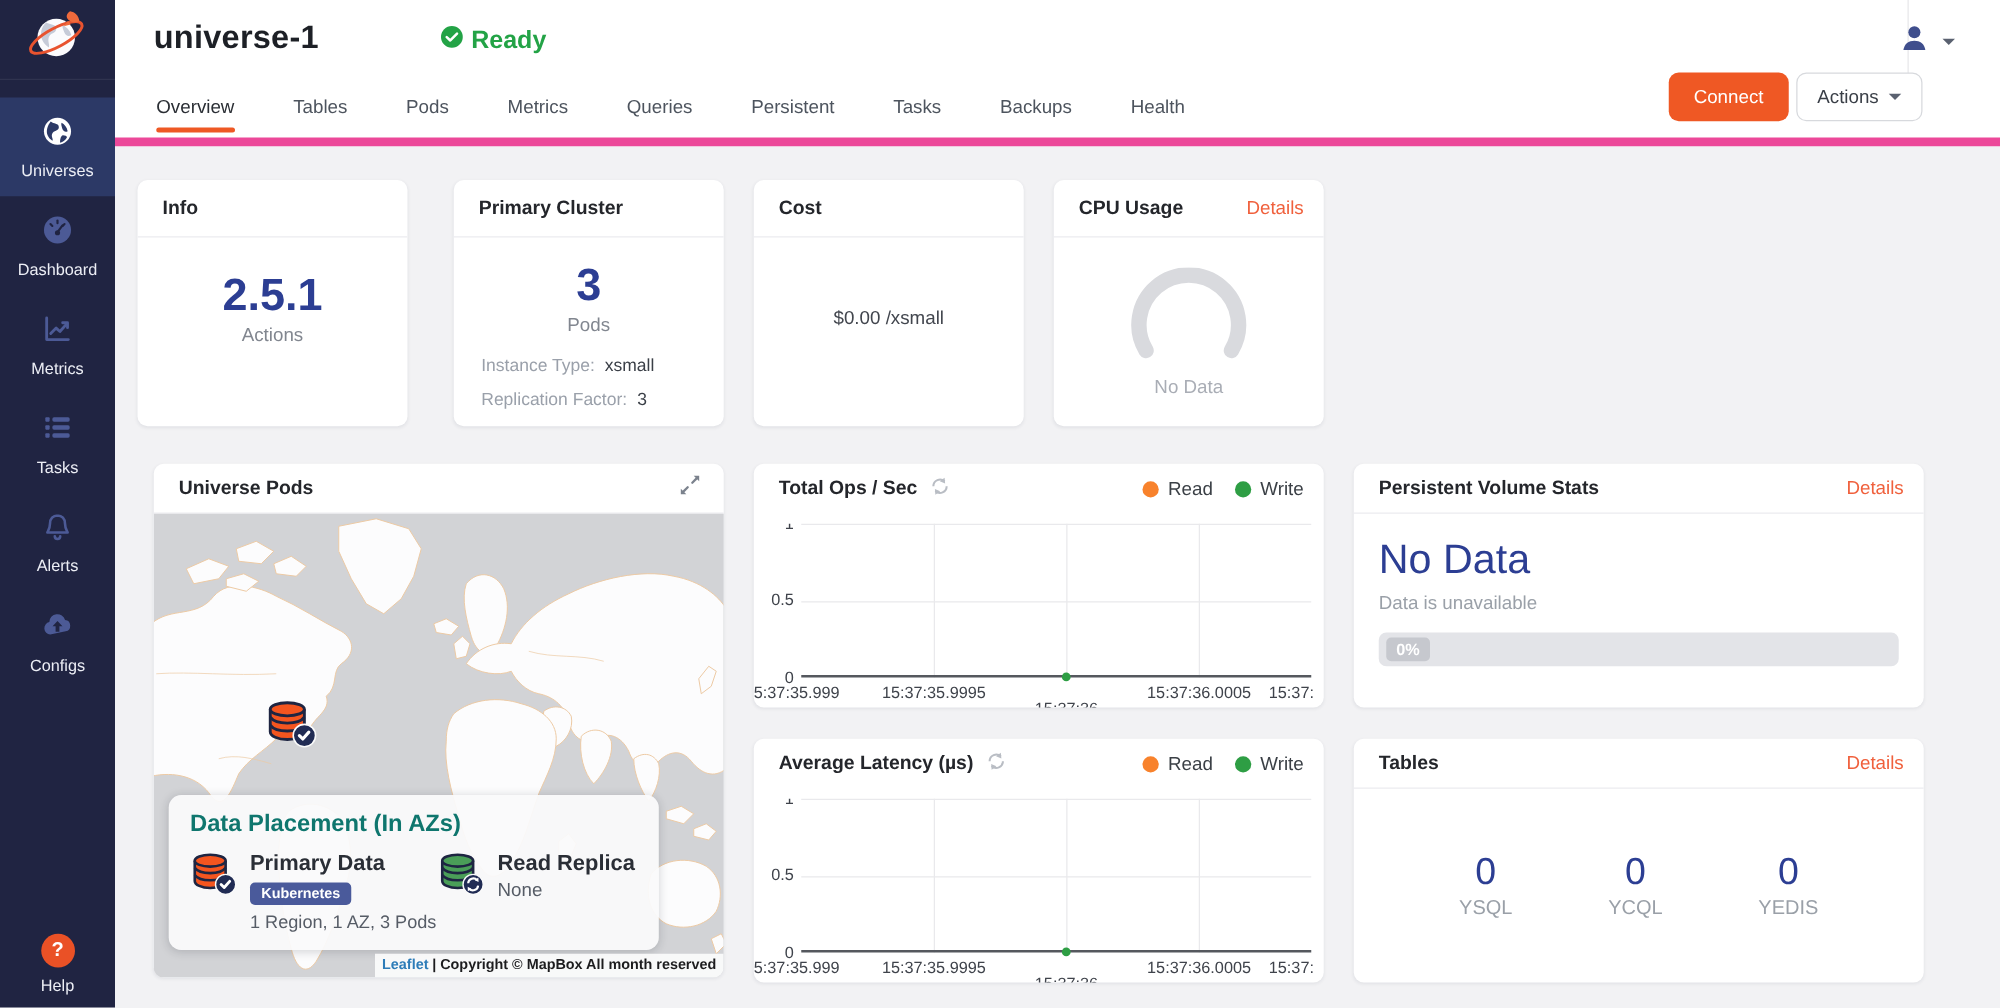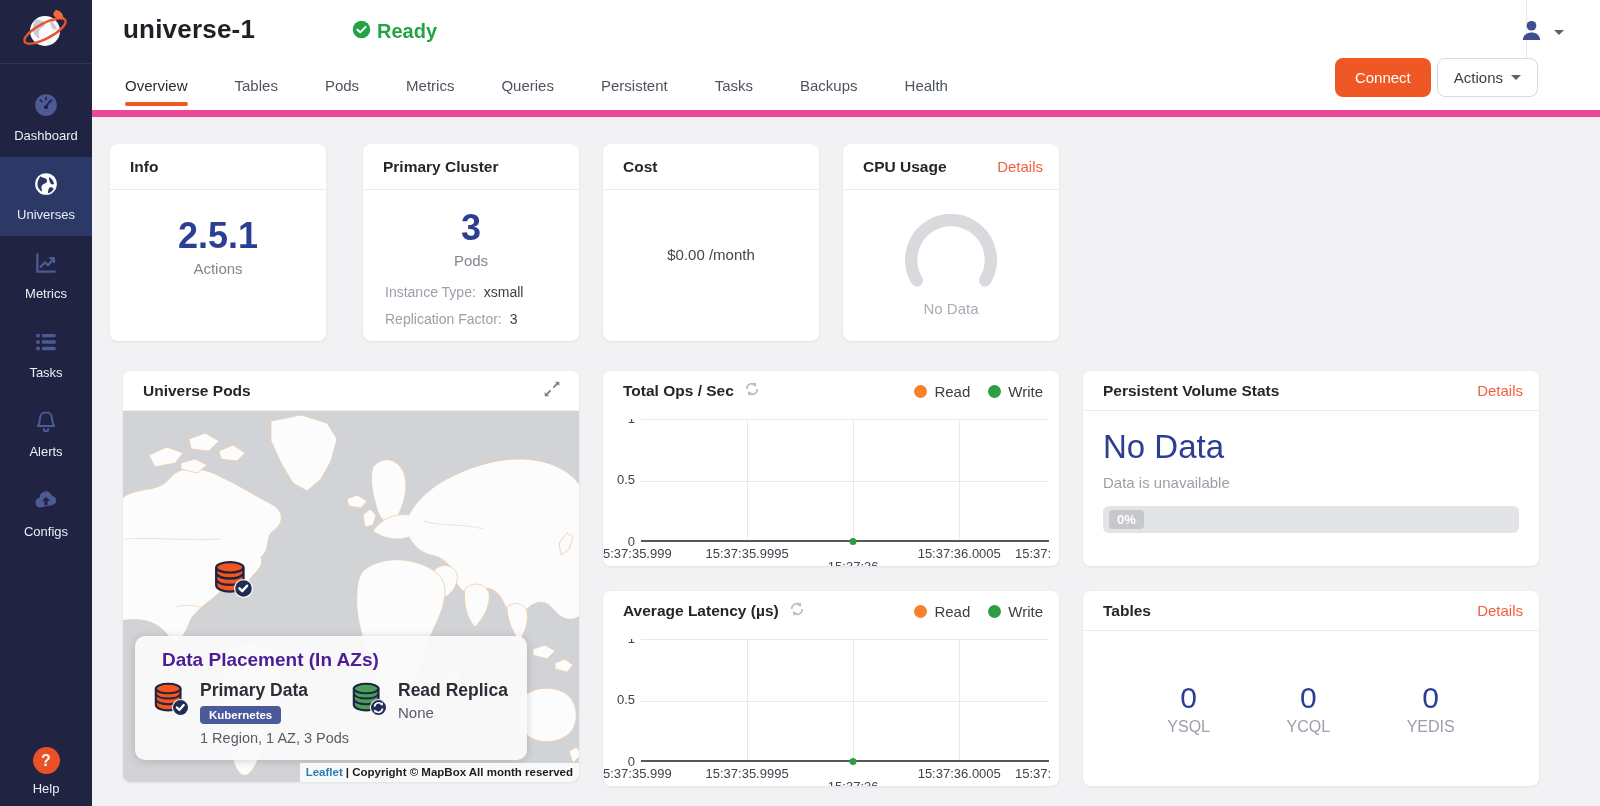--- a/index.html
+++ b/index.html
@@ -63,21 +63,21 @@
   .cost-line { display:flex; align-items:baseline; gap:10px; }
   .cost-unit { font-size:20px; font-weight:500; color:#3a4a9e; }
   .cost-month { font-size:15px; color:#42464e; margin-top:26px; }
   .gauge-body { height:151px; display:flex; flex-direction:column; align-items:center; justify-content:center; gap:8px; }
   .empty-text { font-size:15px; color:#a9adb5; }
 
   
   .map-area { position:relative; width:456px; height:371px; background:#d2d3d6; overflow:hidden; }
   .map-marker { position:absolute; left:88px; top:147px; width:44px; height:42px; }
   .placement { position:absolute; left:12px; bottom:22px; width:392px; background:rgba(250,250,251,0.94); border-radius:10px; box-shadow:0 1px 8px rgba(20,25,40,0.18); padding:13px 17px 14px; z-index:5; }
-  .placement-title { font-size:19px; font-weight:700; color:#4c1d95;margin-left:10px; }
+  .placement-title { font-size:19px; font-weight:700; color:#0f766e; }
   .placement-cols { display:flex; margin-top:9px; }
   .p-col { display:flex; gap:10px; }
   .p-col1 { width:198px; } 
   .p-name { font-size:17.5px; font-weight:600; color:#2a2e36; line-height:1.2; }
   .k8s-badge { display:inline-block; background:#4a5a9b; color:#fff; font-size:11.5px; font-weight:700; border-radius:4px; padding:3px 9px; margin:5px 0 4px; }
   .p-summary { font-size:14.5px; color:#565c66; margin-top:2px; }
   .p-none { font-size:15px; color:#565c66; margin-top:3px; }
   .attribution { position:absolute; right:0; bottom:0; background:rgba(255,255,255,0.85); padding:3px 6px 4px; font-size:11.5px; z-index:6; white-space:nowrap; }
   .attribution .leaflet { color:#2d7cb8; font-weight:600; text-decoration:none; }
   .attribution .copy { color:#1c1c1e; font-weight:600; margin-left:3px; }
@@ -127,46 +127,46 @@
         <path d="M17,15 c3,2 8,1 8,5 c0,4 -5,3 -6,7 c-1,3 1,6 0,8 c-4-3 -7-7 -6-13 c0.5-3 2-5.5 4-7 Z" fill="#c6cbd8"></path>
         <path d="M30,17 c3,1.5 6,4 7,8 c-2,1.5 -4.5,0.5 -5.5,-2 c-0.8,-2.2 -2,-4.5 -1.5,-6 Z" fill="#c6cbd8"></path>
         <ellipse cx="25" cy="27" rx="23" ry="7.5" fill="none" stroke="#e8532f" stroke-width="2.4" transform="rotate(-28 25 27)"></ellipse>
         <path d="M36,6 c4,0.5 7,3.5 7.5,8 c-3,1.5 -6.5,1 -9,-1.5 c-2.5,-2.5 -0.5,-5 1.5,-6.5 Z" fill="#ef6a3c"></path>
         <path d="M34.5,13.5 l-3.5,4.5 l5.5,-1.5 Z" fill="#ef6a3c"></path>
       </svg>
     </span>
   </div>
 
   <nav class="nav">
+    <div class="nav-item active">
+      <span>
+        <svg width="26" height="26" viewBox="0 0 24 24">
+          <circle cx="12" cy="12" r="10" fill="#ffffff"></circle>
+          <path d="M7,4.8 c2,2 6,1 6,4.2 c0,3 -4,2 -5,5 c-0.8,2.2 1.2,4 0.2,5 c-3,-2 -4.8,-5 -3.8,-9 c0.5,-2 1.6,-4 2.6,-5.2 Z" fill="#2c3966"></path>
+          <path d="M15,5.8 c2,1 4,3.2 4.5,6.2 c-1.5,1 -3.5,0 -4,-2 c-0.5,-1.6 -1,-3.2 -0.5,-4.2 Z" fill="#2c3966"></path>
+          <path d="M16,15 c1.5,0 3,0.5 3,1.5 c-1,2 -3,3.6 -5,4 c-0.5,-1.5 0.5,-5.5 2,-5.5 Z" fill="#2c3966"></path>
+        </svg>
+      </span>
+      <span class="lbl">Universes</span>
+    </div>
+
     <div class="nav-item">
       <span>
         <svg width="26" height="26" viewBox="0 0 24 24">
           <circle cx="12" cy="12" r="10" fill="#4c5a96"></circle>
           <g stroke="#202442" stroke-width="1.6" stroke-linecap="round">
             <line x1="12" y1="5" x2="12" y2="7"></line>
             <line x1="6.8" y1="7.6" x2="8.2" y2="9"></line>
             <line x1="17.2" y1="7.6" x2="15.8" y2="9"></line>
             <line x1="12" y1="13.5" x2="15.7" y2="8.6"></line>
           </g>
           <circle cx="12" cy="14" r="1.9" fill="#202442"></circle>
         </svg>
       </span>
       <span class="lbl">Dashboard</span>
-    </div>
-
-    <div class="nav-item active">
-      <span>
-        <svg width="26" height="26" viewBox="0 0 24 24">
-          <circle cx="12" cy="12" r="10" fill="#ffffff"></circle>
-          <path d="M7,4.8 c2,2 6,1 6,4.2 c0,3 -4,2 -5,5 c-0.8,2.2 1.2,4 0.2,5 c-3,-2 -4.8,-5 -3.8,-9 c0.5,-2 1.6,-4 2.6,-5.2 Z" fill="#2c3966"></path>
-          <path d="M15,5.8 c2,1 4,3.2 4.5,6.2 c-1.5,1 -3.5,0 -4,-2 c-0.5,-1.6 -1,-3.2 -0.5,-4.2 Z" fill="#2c3966"></path>
-          <path d="M16,15 c1.5,0 3,0.5 3,1.5 c-1,2 -3,3.6 -5,4 c-0.5,-1.5 0.5,-5.5 2,-5.5 Z" fill="#2c3966"></path>
-        </svg>
-      </span>
-      <span class="lbl">Universes</span>
     </div>
 
     <div class="nav-item">
       <span>
         <svg width="26" height="26" viewBox="0 0 24 24" fill="none" stroke="#4c5a96" stroke-width="2.1" stroke-linecap="round" stroke-linejoin="round">
           <path d="M4,4 V20 H20"></path>
           <path d="M7,15.5 L11,11.5 L13.8,14 L19,8.2"></path>
           <path d="M15.8,7.6 H19.4 V11.2"></path>
         </svg>
       </span>
@@ -290,21 +290,21 @@
         </div>
       </div>
     </div>
   </section>
 
   <section class="card c-cost">
     <div class="card-head h46">
       <span class="card-title">Cost</span>
     </div>
     <div class="stat-body" style="padding-top:30px;">
-      <span class="cost-month">$0.00 /month</span>
+      <span class="cost-month">$0.00 /xsmall</span>
     </div>
   </section>
 
   <section class="card c-cpu">
     <div class="card-head h46">
       <span class="card-title">CPU Usage</span>
       <a class="details-link">Details</a>
     </div>
     <div class="gauge-body">
       <span>

